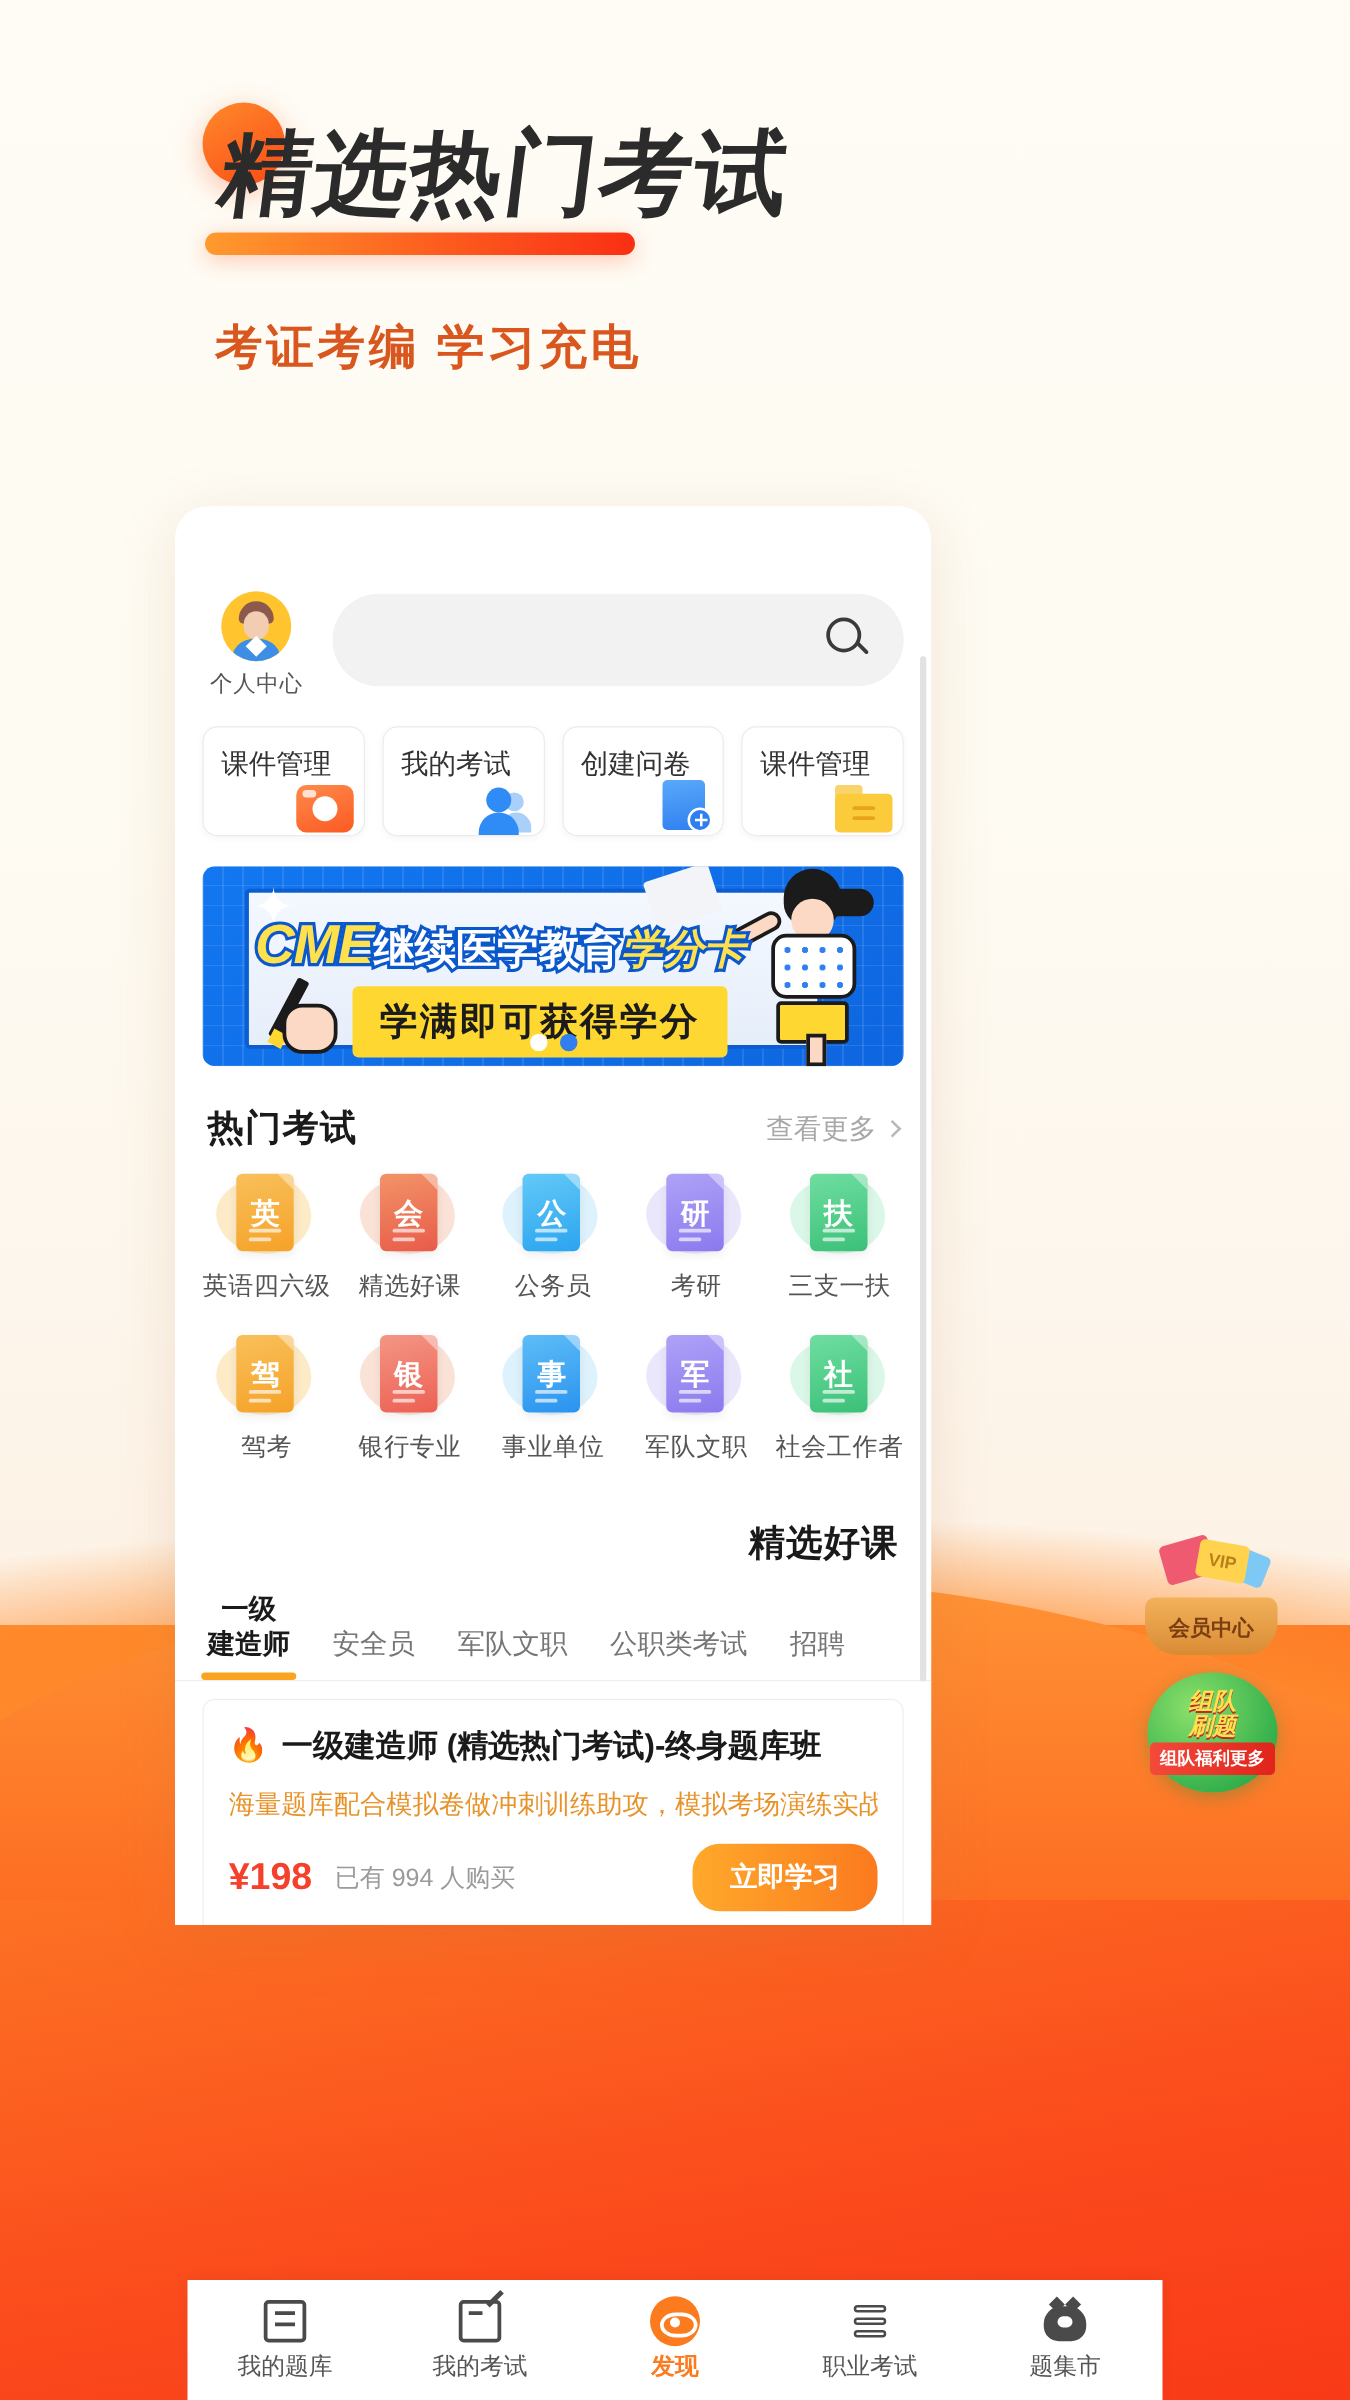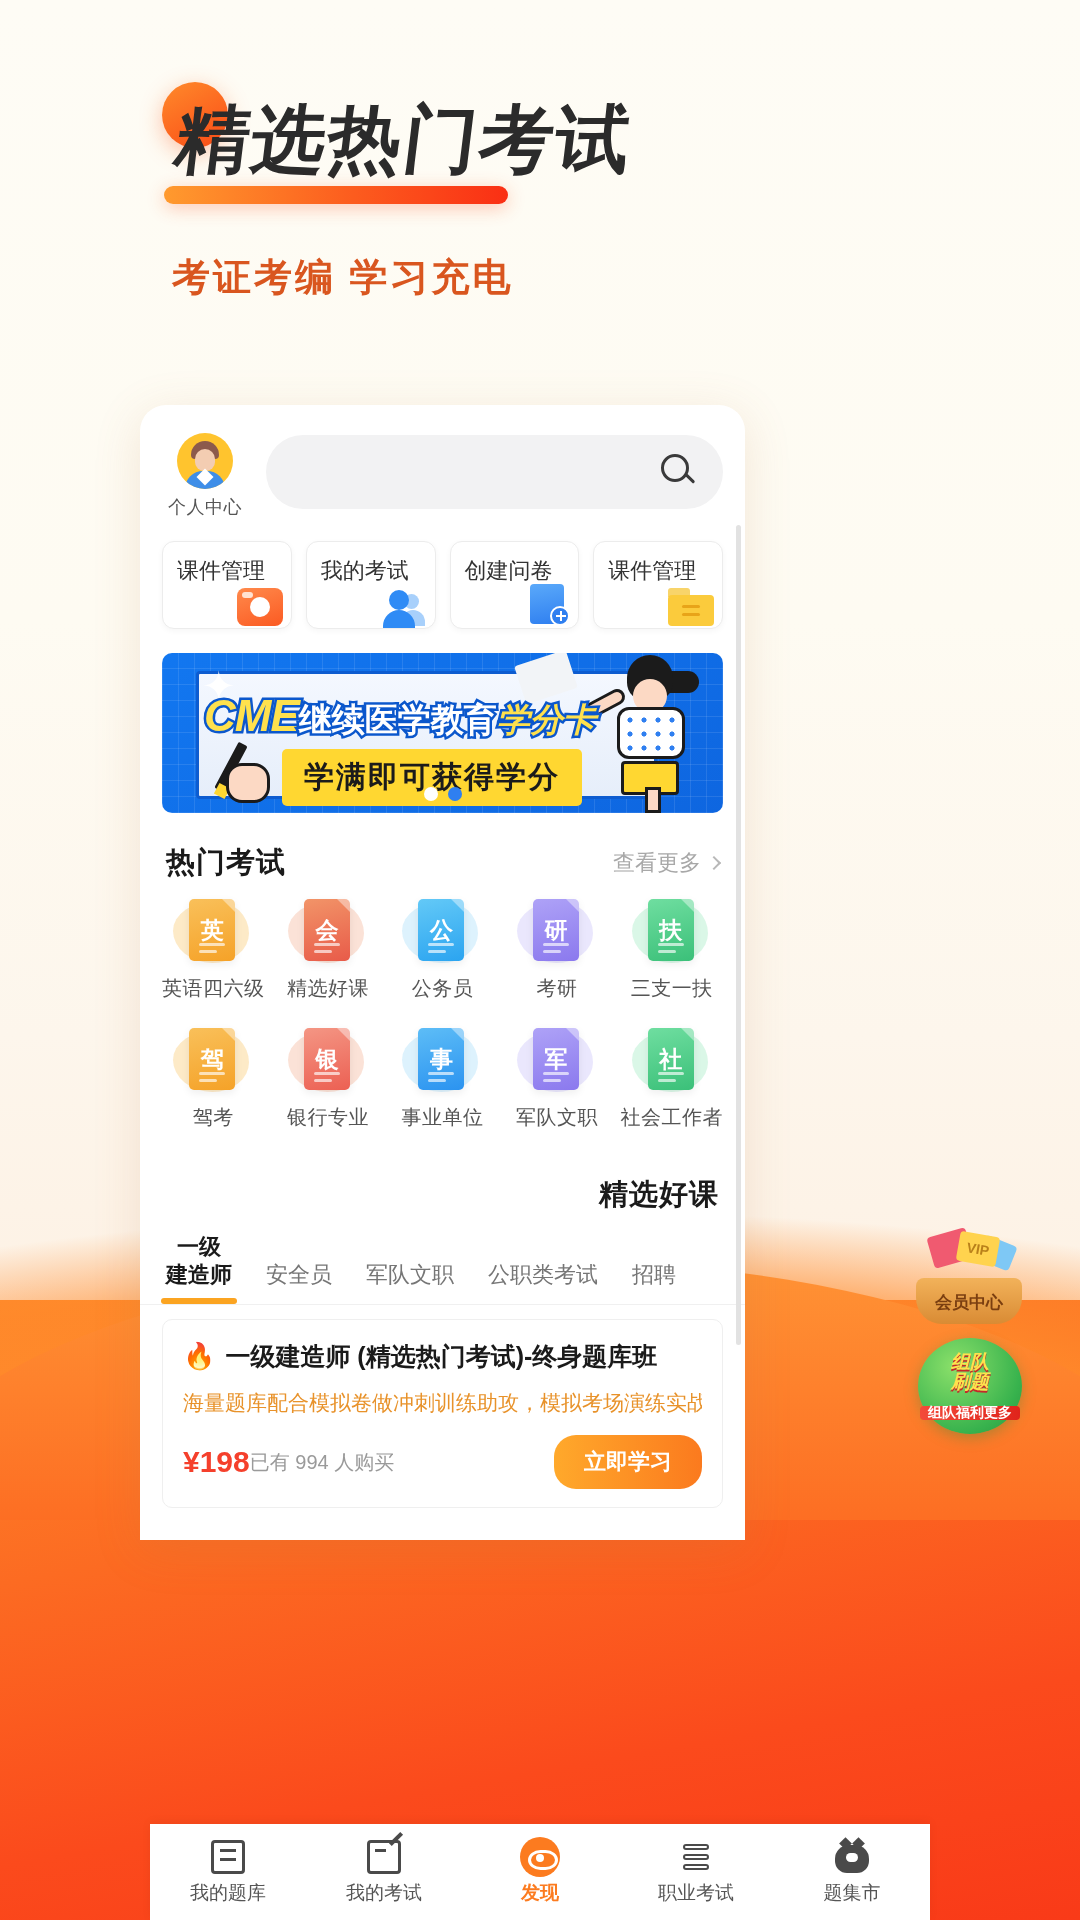--- a/index.html
+++ b/index.html
@@ -61,21 +61,21 @@
   }
 
   
   .phone {
     position: absolute; left: 140px; top: 405px; width: 605px; height: 1135px;
     background: #FFFFFF;
     border-radius: 26px 26px 0 0;
     box-shadow: 0 10px 48px rgba(180,120,70,0.16);
     overflow: hidden;
   }
-  .phone-scroll { position: absolute; inset: 0; overflow: hidden; }
+  .phone-scroll { position: absolute; inset: 0; overflow: hidden; margin-top: 40px; }
 
   
   .search-row { display: flex; align-items: flex-start; padding: 24px 22px 0 22px; gap: 18px; }
   .profile { width: 86px; text-align: center; flex: 0 0 auto; padding-top: 4px; }
   .avatar {
     width: 56px; height: 56px; border-radius: 50%; margin: 0 auto 6px auto;
     background: #FFC42E; position: relative; overflow: hidden;
   }
   .av-hair { position: absolute; left: 14px; top: 8px; width: 28px; height: 18px;
     border-radius: 14px 14px 4px 4px; background: #8C5A4C; }
@@ -237,21 +237,21 @@
   }
 
   .course-card {
     margin: 14px 22px 0 22px; background: #FFF; border: 1px solid #EFEFEF; border-radius: 10px;
     padding: 20px 20px 18px 20px;
   }
   .course-title-row { display: flex; align-items: center; gap: 10px; }
   .fire { font-size: 26px; }
   .course-title { font-size: 25px; font-weight: 800; color: #1A1A1A; white-space: nowrap; }
   .course-desc { margin-top: 16px; font-size: 21px; color: #E8922A; white-space: nowrap; overflow: hidden; }
-  .course-foot { display: flex; align-items: center; margin-top: 18px; }
+  .course-foot { display: flex; align-items: center; margin-top: 18px; gap: 18px; }
   .price { font-size: 30px; font-weight: 800; color: #F5402C; }
   .bought { font-size: 20px; color: #9A9A9A; }
   .buy-btn {
     margin-left: auto; background: linear-gradient(90deg,#FFA92B 0%, #FB7A1E 100%);
     color: #FFF; font-size: 22px; font-weight: 700; padding: 12px 30px; border-radius: 22px;
     border: none; white-space: nowrap;
   }
 
   
   .float-vip {
@@ -271,21 +271,21 @@
 
   .float-team {
     position: absolute; right: 58px; top: 1338px; width: 104px; height: 96px; z-index: 20;
   }
   .team-circle { position: absolute; inset: 0; border-radius: 50%;
     background: radial-gradient(circle at 35% 30%, #8BE06A 0%, #37B24D 70%, #2A9440 100%);
     box-shadow: 0 4px 14px rgba(40,140,60,0.35); }
   .team-top { position: absolute; left: 10px; top: 14px; width: 84px; text-align: center;
     color: #FFE14D; font-size: 19px; font-weight: 900; line-height: 1.05; font-style: italic;
     text-shadow: 0 2px 0 #C4282A; }
-  .team-ribbon { position: absolute; left: 2px; bottom: 14px; width: 100px; height: 14px;
+  .team-ribbon { position: absolute; left: 2px; bottom: 14px; width: 100px; height: 26px;
     background: linear-gradient(90deg,#F34A3A 0%, #E0241B 100%); border-radius: 4px;
     color: #FFF; font-size: 14px; font-weight: 700; display: flex; align-items: center; justify-content: center; }
 
   
   .bottom-nav {
     position: absolute; left: 150px; right: 150px; bottom: 0; height: 96px;
     background: #FFFFFF; display: flex; align-items: center; z-index: 30;
     box-shadow: 0 -2px 10px rgba(0,0,0,0.05);
   }
   .nav-item { flex: 1; text-align: center; }

